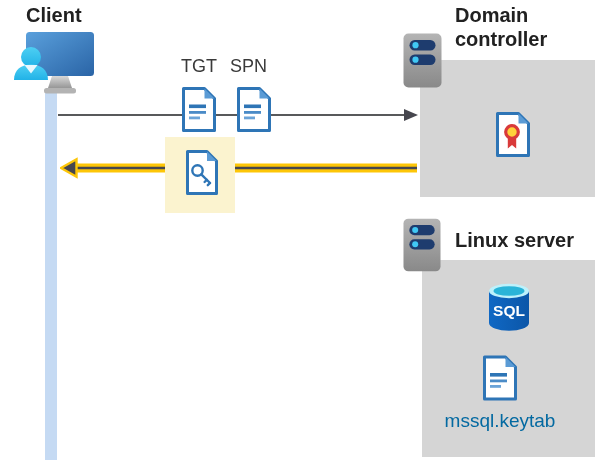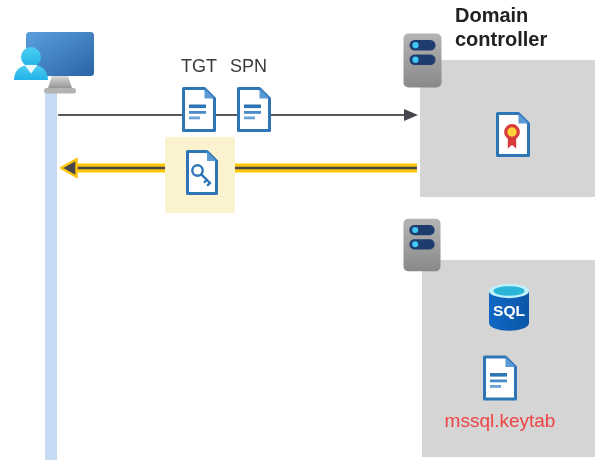--- a/index.html
+++ b/index.html
@@ -11,21 +11,21 @@
     --timeline-blue:#C5DAF3;
     --doc-blue:#2E75B6;
     --text-dark:#212121;
   }
   html,body{margin:0;padding:0;}
   body{font-family:"Liberation Sans",sans-serif;background:#fff;}
   .stage{position:relative;width:600px;height:468px;background:#fff;overflow:hidden;}
   .abs{position:absolute;}
   .label-bold{font-weight:bold;font-size:20px;line-height:24px;color:var(--text-dark);}
   .label-reg{font-weight:normal;font-size:18px;color:#3a3a3a;}
-  .caption{font-weight:normal;font-size:19px;color:#ef4444;text-align:center;}
+  .caption{font-weight:normal;font-size:19px;color:#0369a1;text-align:center;}
   .dc-box{left:420px;top:60px;width:175px;height:137px;background:var(--box-gray);z-index:0;}
   .linux-box{left:422px;top:260px;width:173px;height:197px;background:var(--box-gray);z-index:0;}
   .timeline{left:45px;top:93px;width:12px;height:367px;background:var(--timeline-blue);z-index:1;}
   .highlight{left:165px;top:137px;width:70px;height:76px;background:var(--highlight-yellow);z-index:3;}
   .z2{z-index:2;} .z4{z-index:4;}
   svg{display:block;}
 </style>
 </head>
 <body>
 
@@ -52,20 +52,21 @@
       <linearGradient id="gradSql" x1="0" y1="0" x2="1" y2="0">
         <stop offset="0" stop-color="#1068C4"></stop>
           <stop offset="1" stop-color="#0B56A8"></stop>
       </linearGradient>
     </defs>
   </svg>
 
   <div class="abs dc-box"></div>
   <div class="abs linux-box"></div>
 
+  <div class="abs label-bold" style="left:26px;top:3px;">Client</div>
 
   <svg class="abs z4" style="left:8px;top:28px;" width="112" height="70" viewBox="0 0 112 70">
     <rect x="18" y="4" width="68" height="44" rx="3.5" fill="url(#gradMonitor)"></rect>
     <path d="M44 48 L60 48 L64 60 L40 60 Z" fill="url(#gradStand)"></path>
     <rect x="36" y="60" width="32" height="5.5" rx="2.5" fill="#B3B3B3"></rect>
     <circle cx="23" cy="29" r="10" fill="url(#gradPerson)"></circle>
     <path d="M6 52 C6 41.5 13.5 36.5 23 36.5 C32.5 36.5 40 41.5 40 52 Z" fill="url(#gradPerson)"></path>
     <path d="M16.5 37 L23 45.5 L29.5 37 Z" fill="#E9F8FE"></path>
   </svg>
 
@@ -122,20 +123,21 @@
     <circle cx="12.5" cy="26.7" r="3.1" fill="#41C8F4"></circle>
   </svg>
 
   <svg class="abs z4" style="left:495px;top:111px;" width="36" height="47" viewBox="0 0 36 47">
     <path d="M2.5 2.5 H23.5 L33.5 12.5 V44.5 H2.5 Z" fill="#fff" stroke="var(--doc-blue)" stroke-width="3" stroke-linejoin="round"></path>
     <path d="M23.5 2.5 V12.5 H33.5 Z" fill="#5B9BD5"></path>
     <path d="M12.8 26 H21.2 V37.5 L17 34 L12.8 37.5 Z" fill="#D93A3A"></path>
     <circle cx="17" cy="21" r="6.3" fill="#FFD23B" stroke="#D93A3A" stroke-width="3.2"></circle>
   </svg>
 
+  <div class="abs label-bold" style="left:455px;top:228px;width:145px;">Linux server</div>
   <svg class="abs z4" style="left:403px;top:218px;" width="38" height="54" viewBox="0 0 39 55">
     <rect x="0.5" y="0.5" width="38" height="54" rx="5" fill="url(#gradServer)"></rect>
     <rect x="6.5" y="7" width="26" height="10.5" rx="5.2" fill="#1E3C6E"></rect>
     <circle cx="12.5" cy="12.2" r="3.1" fill="#41C8F4"></circle>
     <rect x="6.5" y="21.5" width="26" height="10.5" rx="5.2" fill="#1E3C6E"></rect>
     <circle cx="12.5" cy="26.7" r="3.1" fill="#41C8F4"></circle>
   </svg>
 
   <svg class="abs z4" style="left:487px;top:283px;" width="44" height="49" viewBox="0 0 44 49">
     <path d="M2 8 H42 V40 A20 7.8 0 0 1 2 40 Z" fill="url(#gradSql)"></path>

